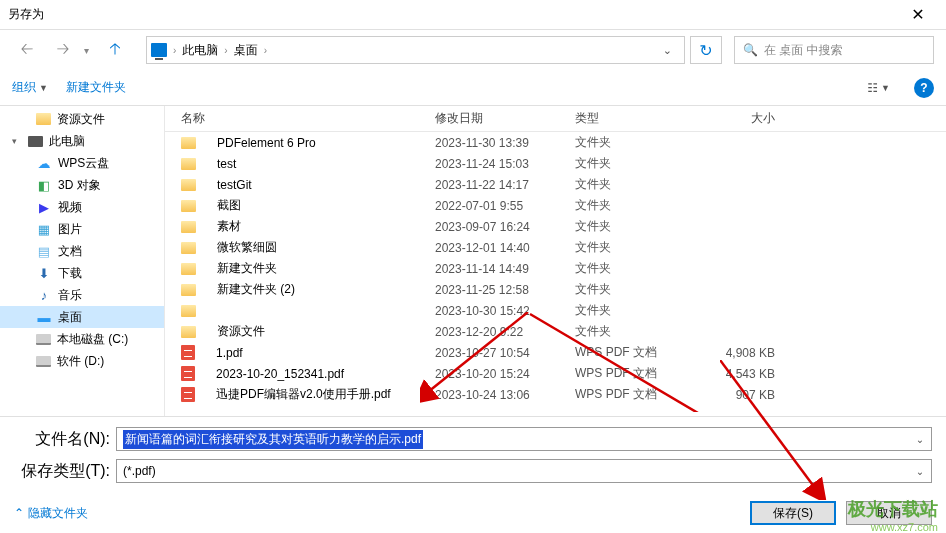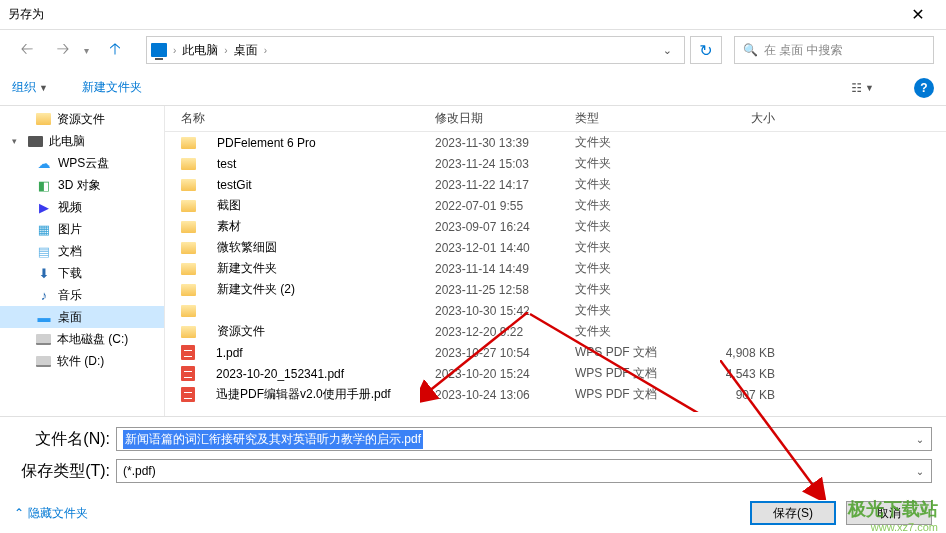--- a/index.html
+++ b/index.html
@@ -14,21 +14,21 @@
 .nav-btn.enabled { color: #0078d4; }
 .nav-dropdown { width: 10px; color: #888; font-size: 10px; }
 .addressbar { flex: 1; display: flex; align-items: center; border: 1px solid #ccc; height: 28px; padding: 0 4px; gap: 6px; font-size: 12px; margin-left: 10px; }
 .pc-icon { width: 16px; height: 14px; background: #0078d4; border-radius: 1px; position: relative; }
 .pc-icon::after { content: ''; position: absolute; bottom: -3px; left: 4px; width: 8px; height: 2px; background: #555; }
 .breadcrumb-sep { color: #888; font-size: 10px; }
 .addr-expand { margin-left: auto; color: #555; font-size: 11px; padding: 0 8px; }
 .refresh-btn { width: 32px; height: 28px; border: 1px solid #ccc; display: flex; align-items: center; justify-content: center; margin-left: -1px; color: #0078d4; }
 .searchbox { width: 200px; height: 28px; border: 1px solid #ccc; display: flex; align-items: center; padding: 0 8px; gap: 6px; font-size: 12px; color: #888; margin-left: 6px; }
 
-.toolbar-row { height: 36px; display: flex; align-items: center; padding: 0 12px; gap: 34px; font-size: 12px; color: #0078d4; border-bottom: 1px solid #e0e0e0; }
+.toolbar-row { height: 36px; display: flex; align-items: center; padding: 0 12px; gap: 18px; font-size: 12px; color: #0078d4; border-bottom: 1px solid #e0e0e0; }
 .toolbar-link { display: flex; align-items: center; gap: 3px; cursor: pointer; }
 .toolbar-spacer { flex: 1; }
 .view-btn { color: #555; padding: 2px 6px; display: flex; align-items: center; gap: 3px; }
 .help-btn { width: 20px; height: 20px; border-radius: 50%; background: #0078d4; color: #fff; display: flex; align-items: center; justify-content: center; font-size: 12px; font-weight: bold; }
 
 .main-area { display: flex; height: 310px; }
 .sidebar { width: 165px; overflow-y: auto; border-right: 1px solid #e8e8e8; padding-top: 2px; }
 .sidebar::-webkit-scrollbar { width: 16px; }
 .sidebar::-webkit-scrollbar-track { background: #f0f0f0; }
 .sidebar::-webkit-scrollbar-thumb { background: #c0c0c0; }
@@ -55,21 +55,21 @@
 .ficon-pdf::after { content: ''; position: absolute; left: 3px; top: 5px; width: 8px; height: 5px; border-top: 1px solid #fff; border-bottom: 1px solid #fff; }
 .fdate { width: 140px; color: #555; }
 .ftype { width: 120px; color: #555; }
 .fsize { width: 100px; text-align: right; padding-right: 20px; color: #555; }
 
 .bottom-area { border-top: 1px solid #e0e0e0; padding: 10px 14px 8px; }
 .input-row { display: flex; align-items: center; margin-bottom: 8px; gap: 6px; }
 .input-label { width: 96px; text-align: right; font-size: 16px; }
 .combo { flex: 1; height: 24px; border: 1px solid #999; display: flex; align-items: center; padding: 0 6px; font-size: 12px; position: relative; }
 .combo-drop { position: absolute; right: 2px; width: 18px; text-align: center; color: #555; font-size: 10px; }
-.filename-val { background: #3b82f6; color: #fff; padding: 1px 2px; }
+.filename-val { background: #1d4ed8; color: #fff; padding: 1px 2px; }
 .button-row { display: flex; align-items: center; margin-top: 18px; gap: 10px; }
 .hide-folders { display: flex; align-items: center; gap: 4px; font-size: 12px; color: #0078d4; cursor: pointer; }
 .btn { width: 86px; height: 24px; border: 1px solid #999; background: #e1e1e1; font-size: 12px; display: flex; align-items: center; justify-content: center; cursor: pointer; }
 .btn.primary { border: 1px solid #0078d4; box-shadow: 0 0 0 1px #0078d4 inset; }
 
 .arrow-svg { position: absolute; pointer-events: none; }
 .watermark { position: absolute; right: 8px; bottom: 0; font-size: 11px; color: #76c043; opacity: 0.85; display: flex; flex-direction: column; align-items: flex-end; }
 .watermark .wm-top { font-size: 18px; font-weight: bold; color: #4aa028; }
 </style>
 </head>

